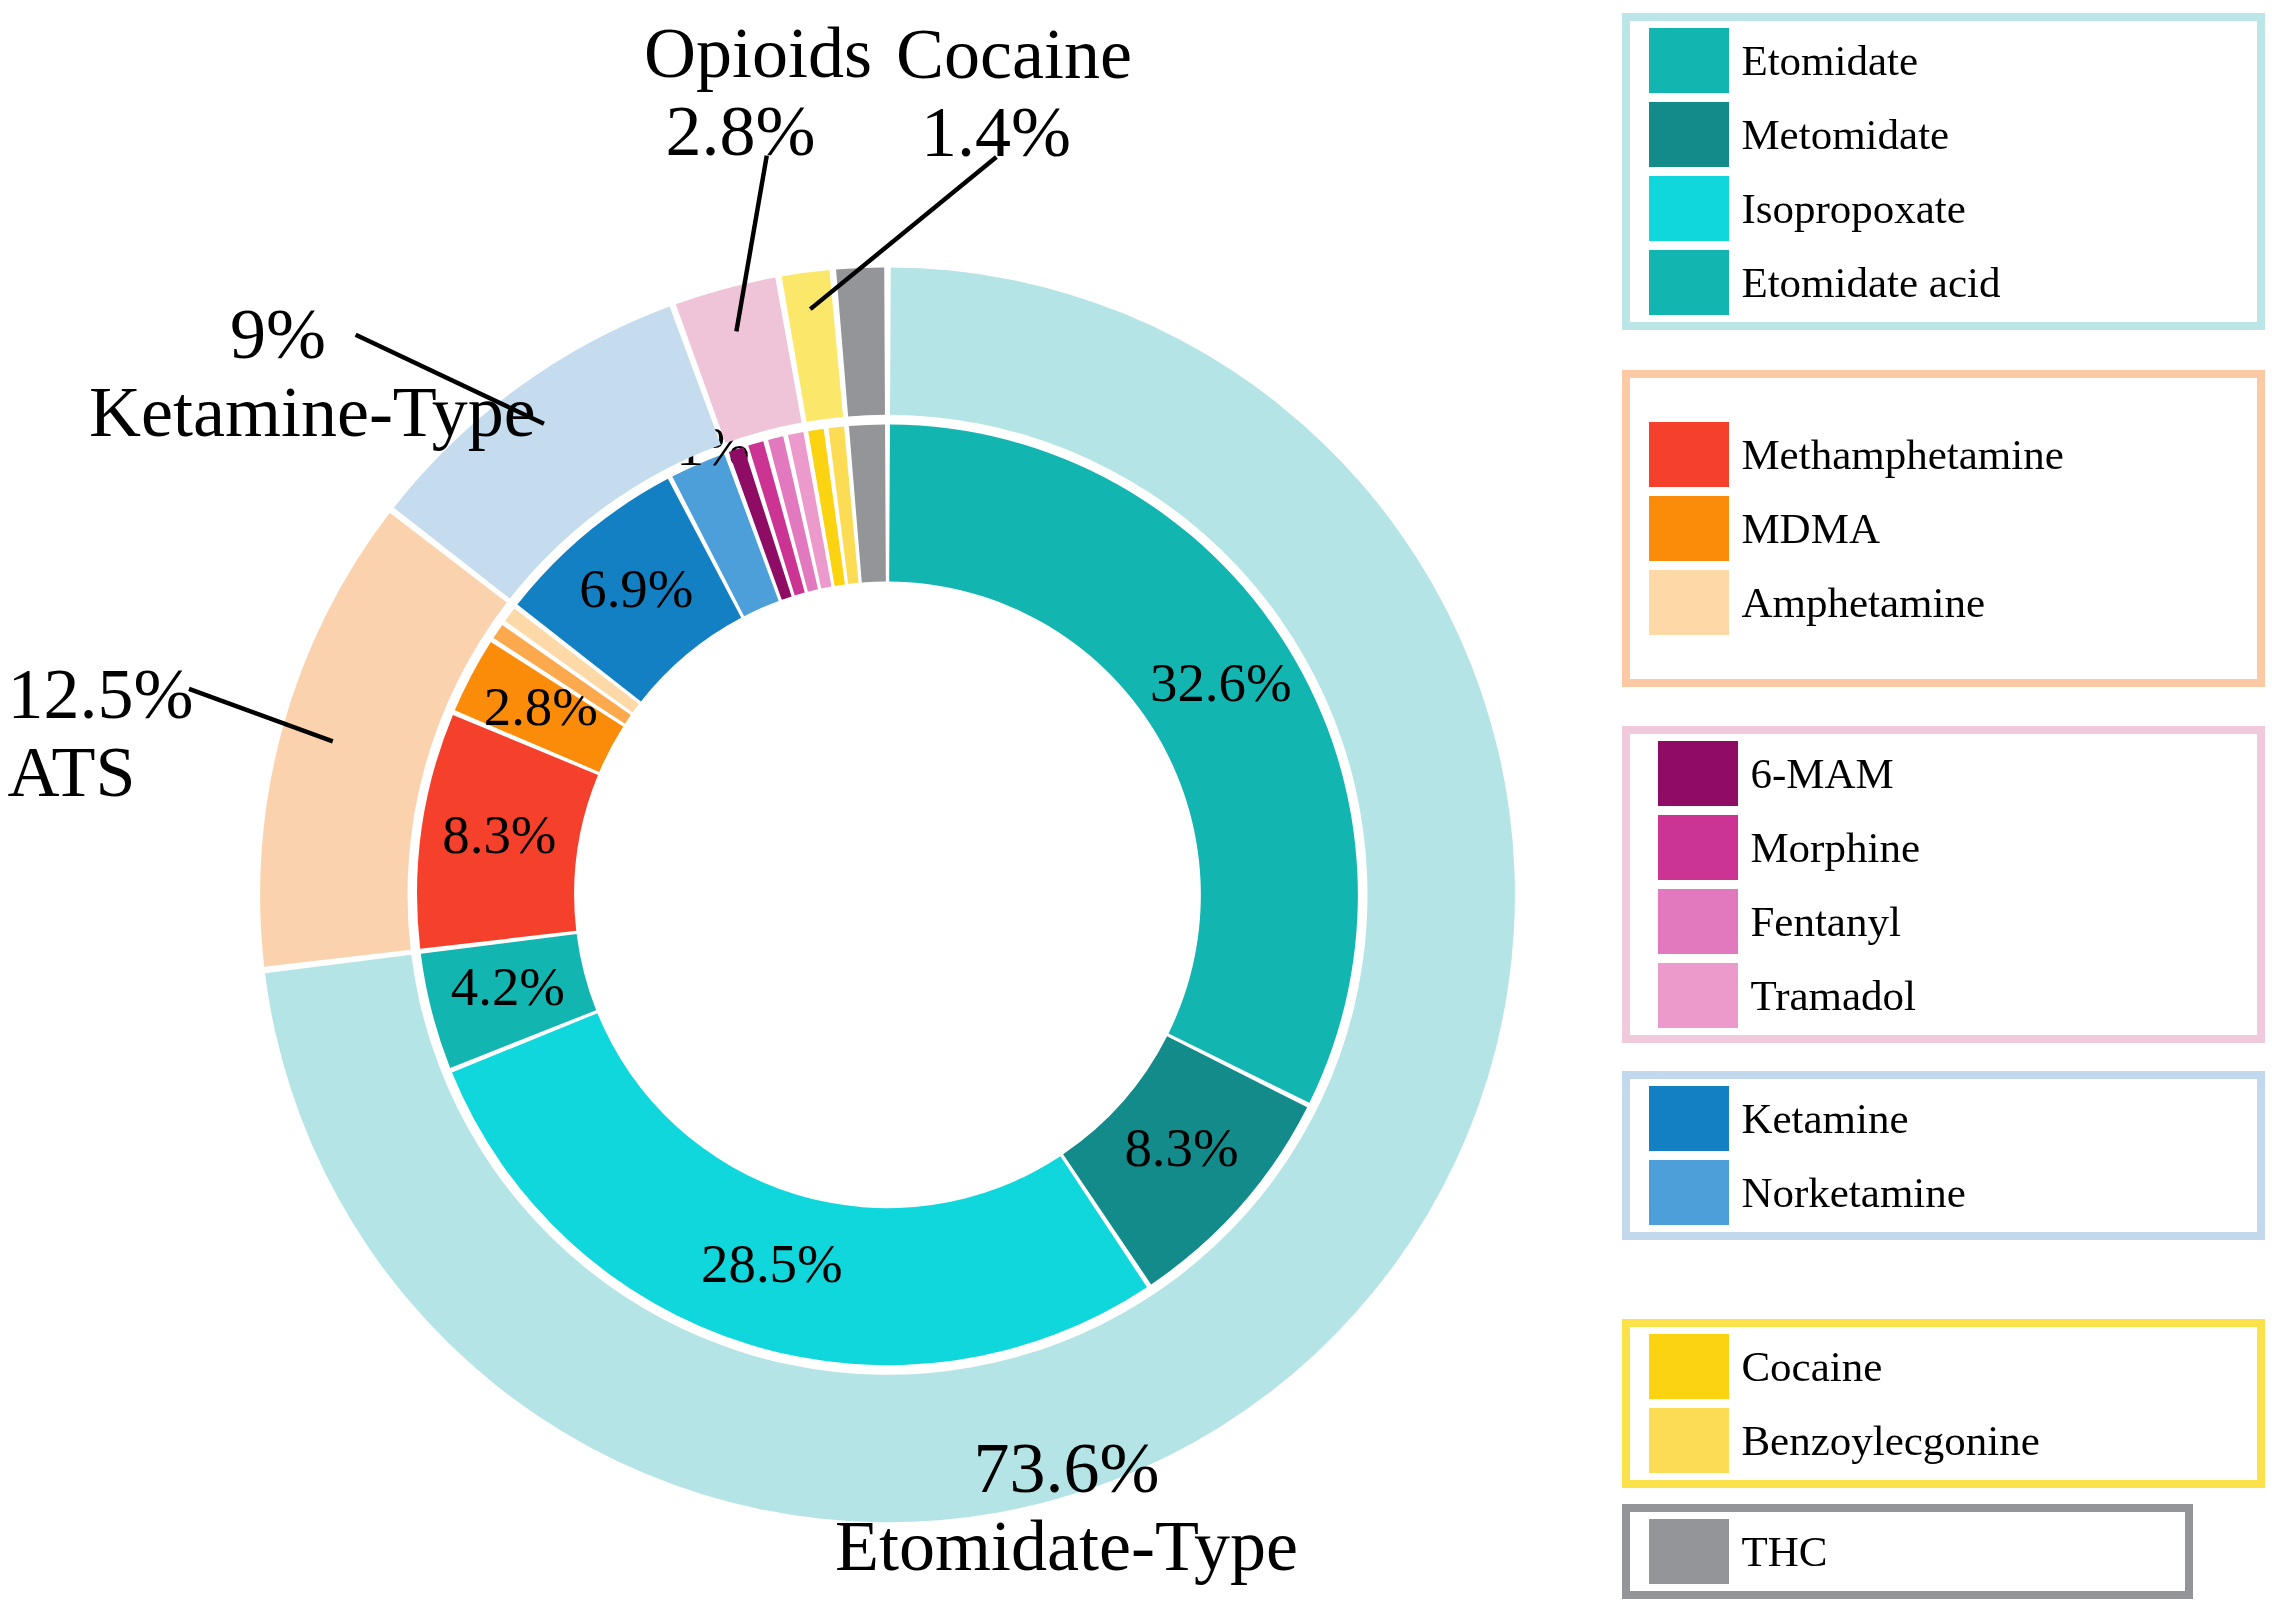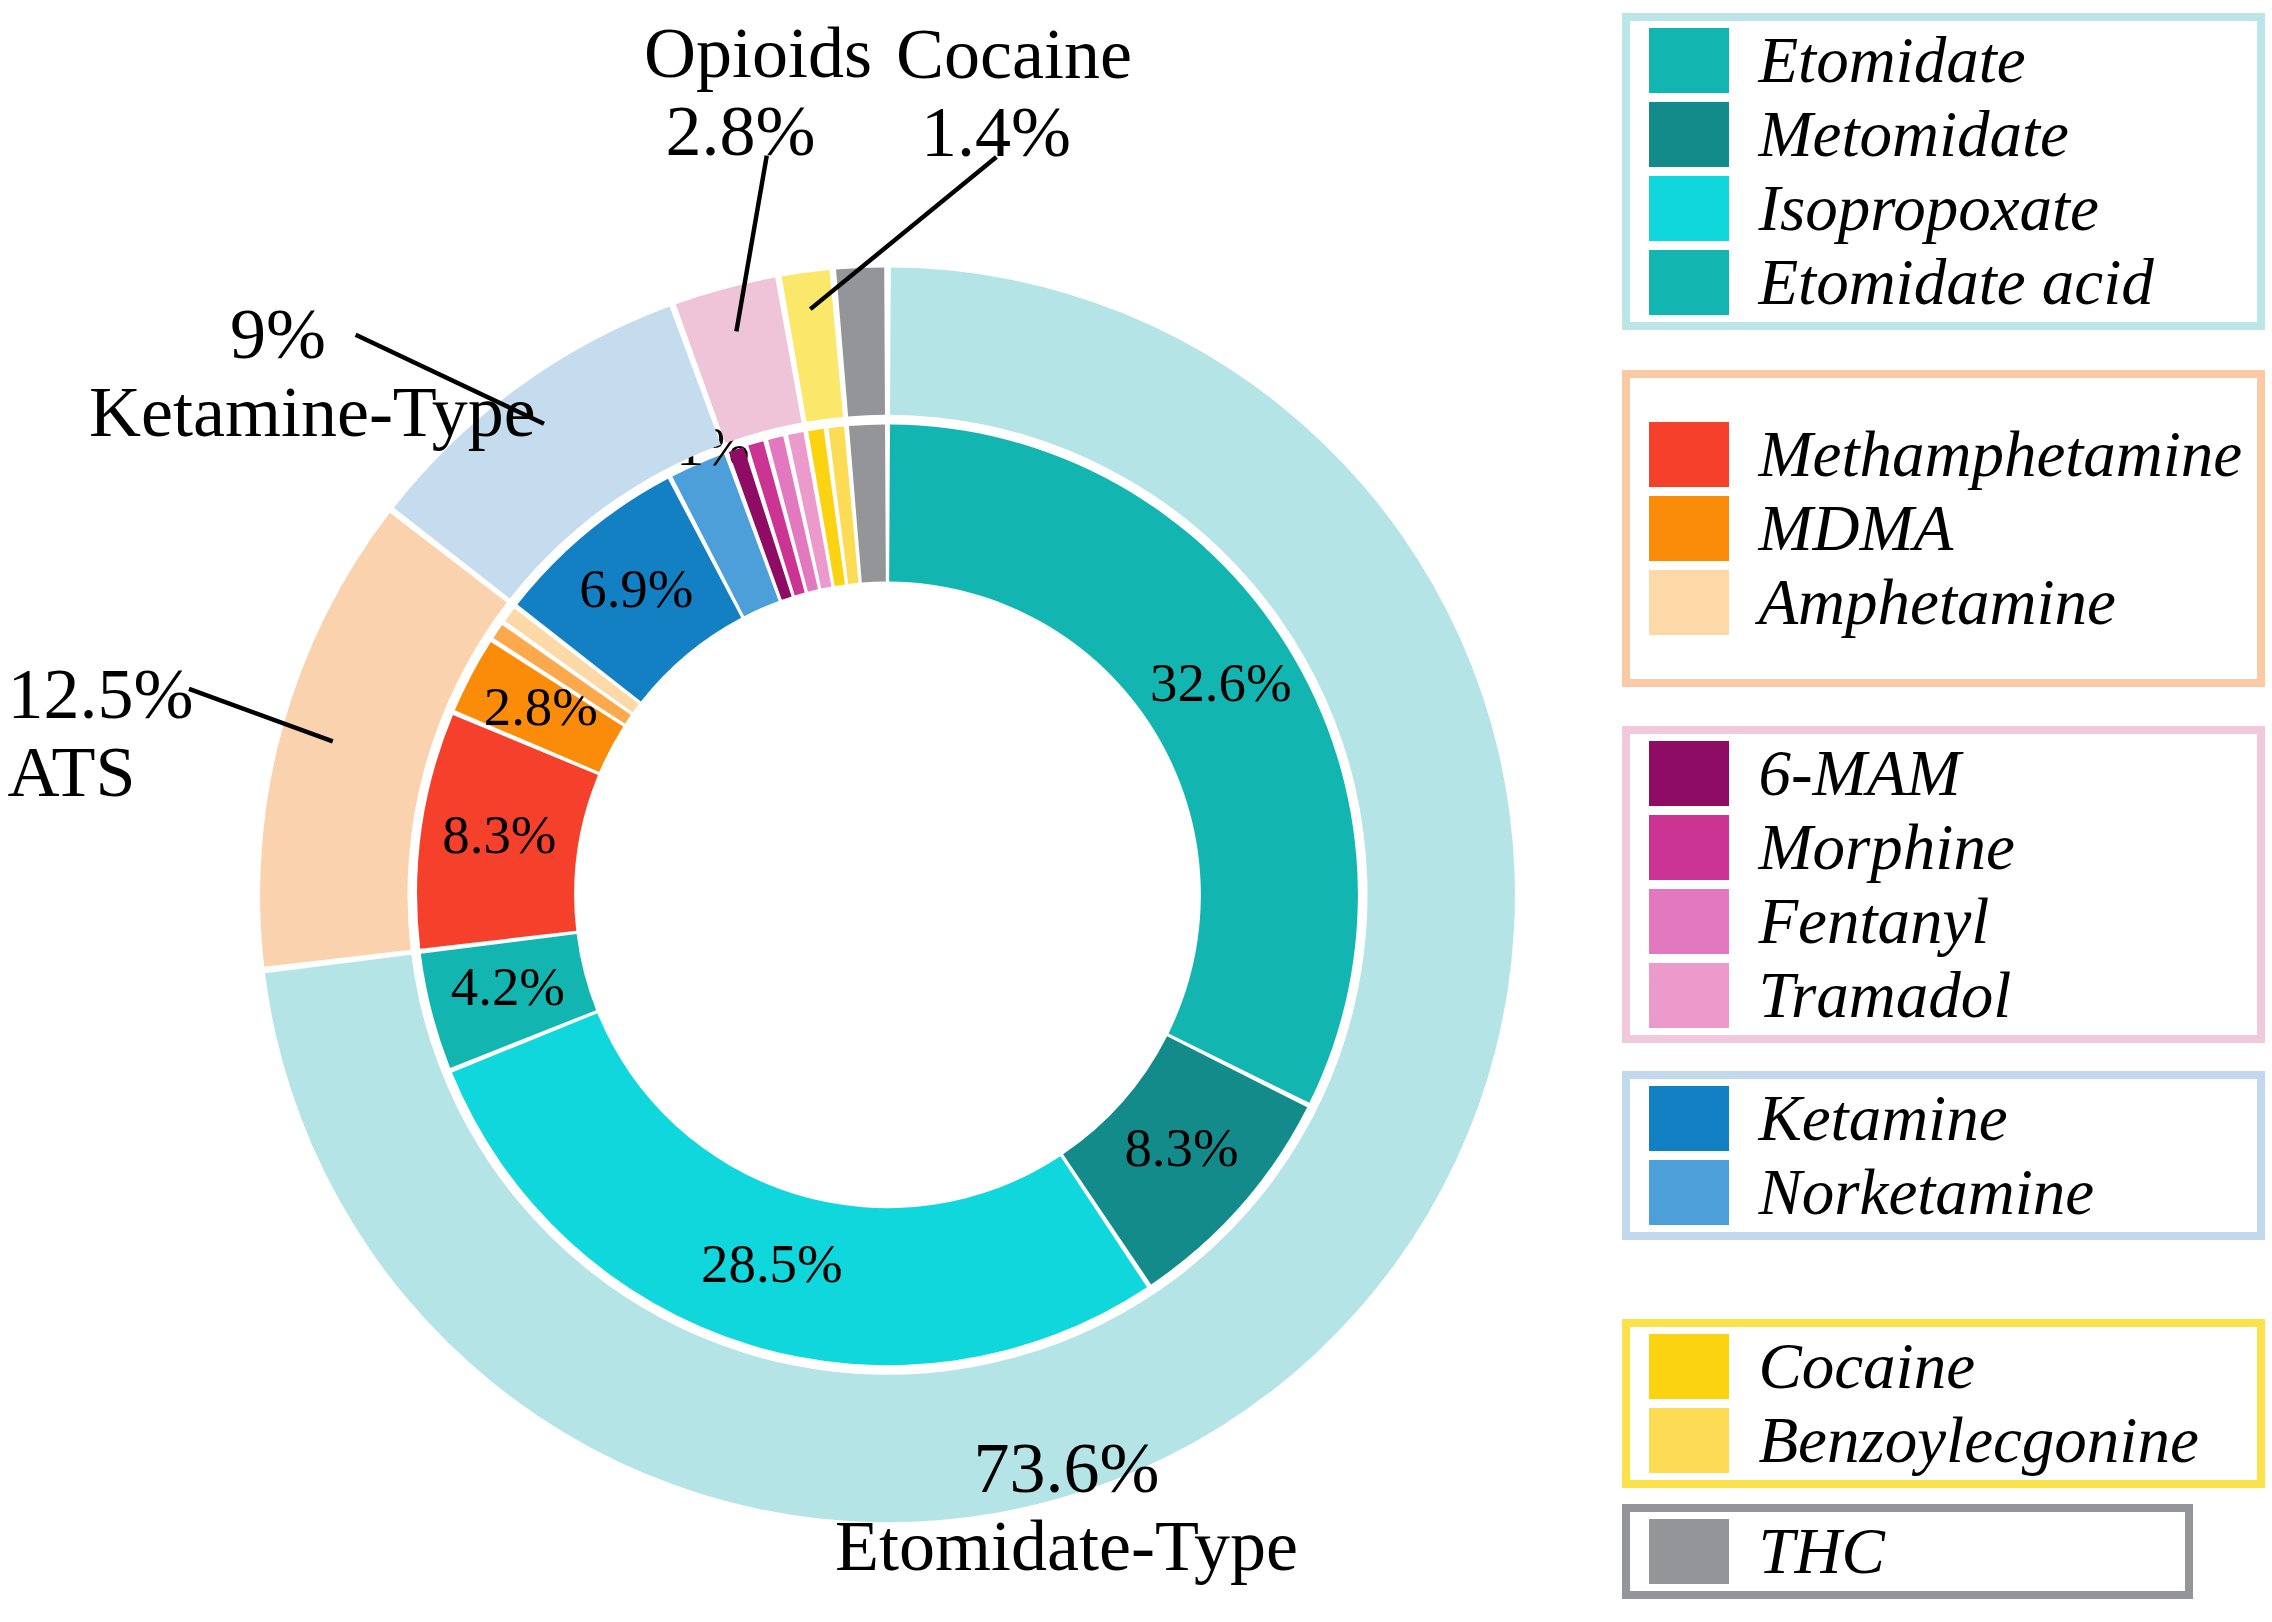--- a/index.html
+++ b/index.html
@@ -8,21 +8,21 @@
   #chart-area{position:absolute;left:0;top:0;width:1615px;height:1623px;}
   #donut-svg{position:absolute;left:0;top:0;}
   .slice-label{font-family:"Liberation Serif","DejaVu Serif",serif;font-size:74px;fill:#000;text-anchor:middle;dominant-baseline:middle;}
   .callout-text{position:absolute;font-size:72px;line-height:1.08;white-space:nowrap;}
   .callout-text .ln{display:block;}
   #legend-area{position:absolute;left:1615px;top:0;width:658px;height:1623px;}
   .legend-box{position:absolute;left:7.4px;background:#ffffff;box-sizing:border-box;
               border-style:solid;display:flex;flex-direction:column;justify-content:center;}
   .legend-row{display:flex;align-items:center;height:74px;padding-left:19px;}
   .legend-swatch{width:80px;height:65px;flex:0 0 auto;}
-  .legend-label{font-size:65px;margin-left:29px;line-height:1;white-space:nowrap;font-style:italic;}
+  .legend-label{font-size:43px;margin-left:12px;line-height:1;white-space:nowrap;}
 </style>
 </head>
 <body>
 
 <div id="chart-area">
   <svg id="donut-svg" width="1615" height="1623" viewBox="0 0 2180 2191">
       <path d="M 1201.3248370329516 573.008704422884 A 635 635 0 0 1 1767.542664230265 1488.7955726529383 L 1577.3961369596884 1395.0496491845558 A 423 423 0 0 0 1200.2148127006906 785.0057983793386 Z" fill="#13B5B1"></path>
       <text x="1647.9436420562301" y="929.8063283013523" class="slice-label">32.6%</text>
       <path d="M 1764.5710052269983 1494.7443042783393 A 635 635 0 0 1 1553.8544632703233 1733.9207173810423 L 1435.0495086036956 1558.33773771997 A 423 423 0 0 0 1575.4165908834964 1399.0123475743897 Z" fill="#128B8A"></path>
       <text x="1594.9287860351992" y="1557.6977821156765" class="slice-label">8.3%</text>
@@ -111,21 +111,21 @@
       </div>
       <div class="legend-row">
         <span class="legend-swatch" style="background: rgb(251, 140, 10);"></span>
         <span class="legend-label">MDMA</span>
       </div>
       <div class="legend-row">
         <span class="legend-swatch" style="background: rgb(253, 217, 168);"></span>
         <span class="legend-label">Amphetamine</span>
       </div>
     </div>
-    <div class="legend-box" style="top: 726px; width: 643px; height: 317px; border-width: 8.1px; border-color: rgb(241, 201, 220);">
+    <div class="legend-box" style="top: 726px; width: 643px; height: 317px; border-width: 8.1px; border-color: rgb(241, 201, 220); padding-left: 9px;">
       <div class="legend-row">
         <span class="legend-swatch" style="background: rgb(142, 12, 99);"></span>
         <span class="legend-label">6-MAM</span>
       </div>
       <div class="legend-row">
         <span class="legend-swatch" style="background: rgb(204, 52, 148);"></span>
         <span class="legend-label">Morphine</span>
       </div>
       <div class="legend-row">
         <span class="legend-swatch" style="background: rgb(226, 120, 189);"></span>

